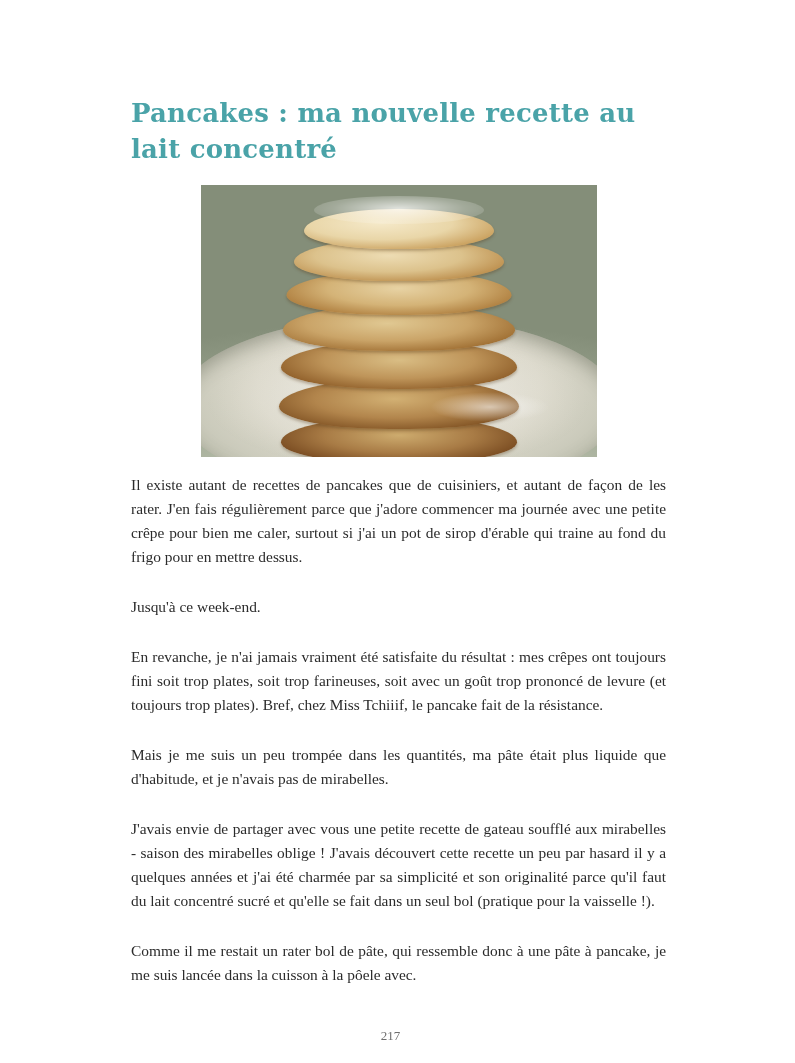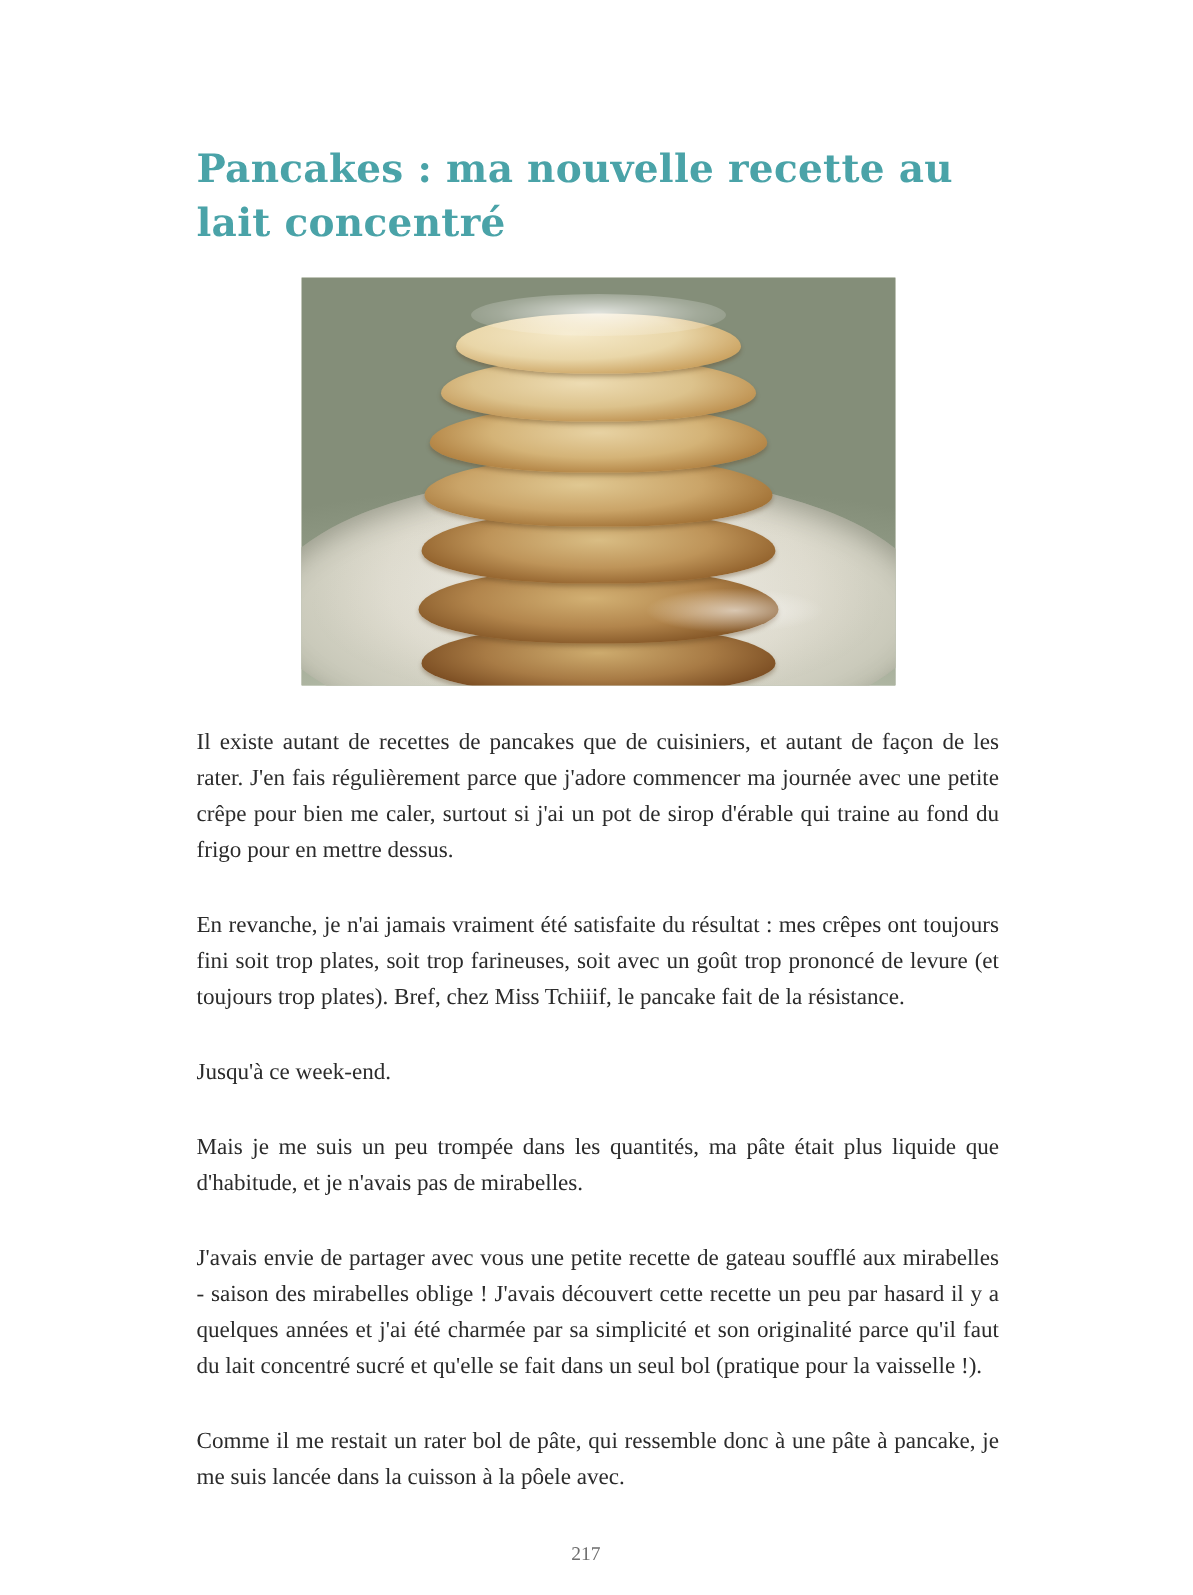--- a/index.html
+++ b/index.html
@@ -116,21 +116,21 @@
     background: radial-gradient(ellipse at 50% 50%, rgba(255,255,255,0.6) 0%, rgba(255,255,255,0) 70%);
   }
   .body-text {
     margin: 26px 0 0 0;
     font-size: 15.4px;
     line-height: 24px;
     color: #2b2b2b;
     text-align: justify;
     font-family: "Liberation Serif", serif;
   }
-  .body-text:first-of-type { margin-top: 26px; }
+  .body-text:first-of-type { margin-top: 16px; }
   .page-number {
     position: absolute;
     left: 0;
     right: 0;
     top: 1028px;
     text-align: center;
     font-size: 13px;
     color: #6e6e6e;
     font-family: "Liberation Serif", serif;
   }
@@ -157,22 +157,22 @@
           <div class="cake c3"></div>
           <div class="cake c2"></div>
           <div class="cake c1"></div>
         </div>
         <div class="sugar"></div>
         <div class="sugar2"></div>
       </div>
     </div>
 
     <p class="body-text">Il existe autant de recettes de pancakes que de cuisiniers, et autant de façon de les rater. J'en fais régulièrement parce que j'adore commencer ma journée avec une petite crêpe pour bien me caler, surtout si j'ai un pot de sirop d'érable qui traine au fond du frigo pour en mettre dessus.</p>
+    <p class="body-text">Jusqu'à ce week-end.</p>
     <p class="body-text">En revanche, je n'ai jamais vraiment été satisfaite du résultat : mes crêpes ont toujours fini soit trop plates, soit trop farineuses, soit avec un goût trop prononcé de levure (et toujours trop plates). Bref, chez Miss Tchiiif, le pancake fait de la résistance.</p>
-    <p class="body-text">Jusqu'à ce week-end.</p>
     <p class="body-text">Mais je me suis un peu trompée dans les quantités, ma pâte était plus liquide que d'habitude, et je n'avais pas de mirabelles.</p>
     <p class="body-text">J'avais envie de partager avec vous une petite recette de gateau soufflé aux mirabelles - saison des mirabelles oblige ! J'avais découvert cette recette un peu par hasard il y a quelques années et j'ai été charmée par sa simplicité et son originalité parce qu'il faut du lait concentré sucré et qu'elle se fait dans un seul bol (pratique pour la vaisselle !).</p>
     <p class="body-text">Comme il me restait un rater bol de pâte, qui ressemble donc à une pâte à pancake, je me suis lancée dans la cuisson à la pôele avec.</p>
 
   </div>
 
   <div class="page-number">217</div>
 
 </div>
 

